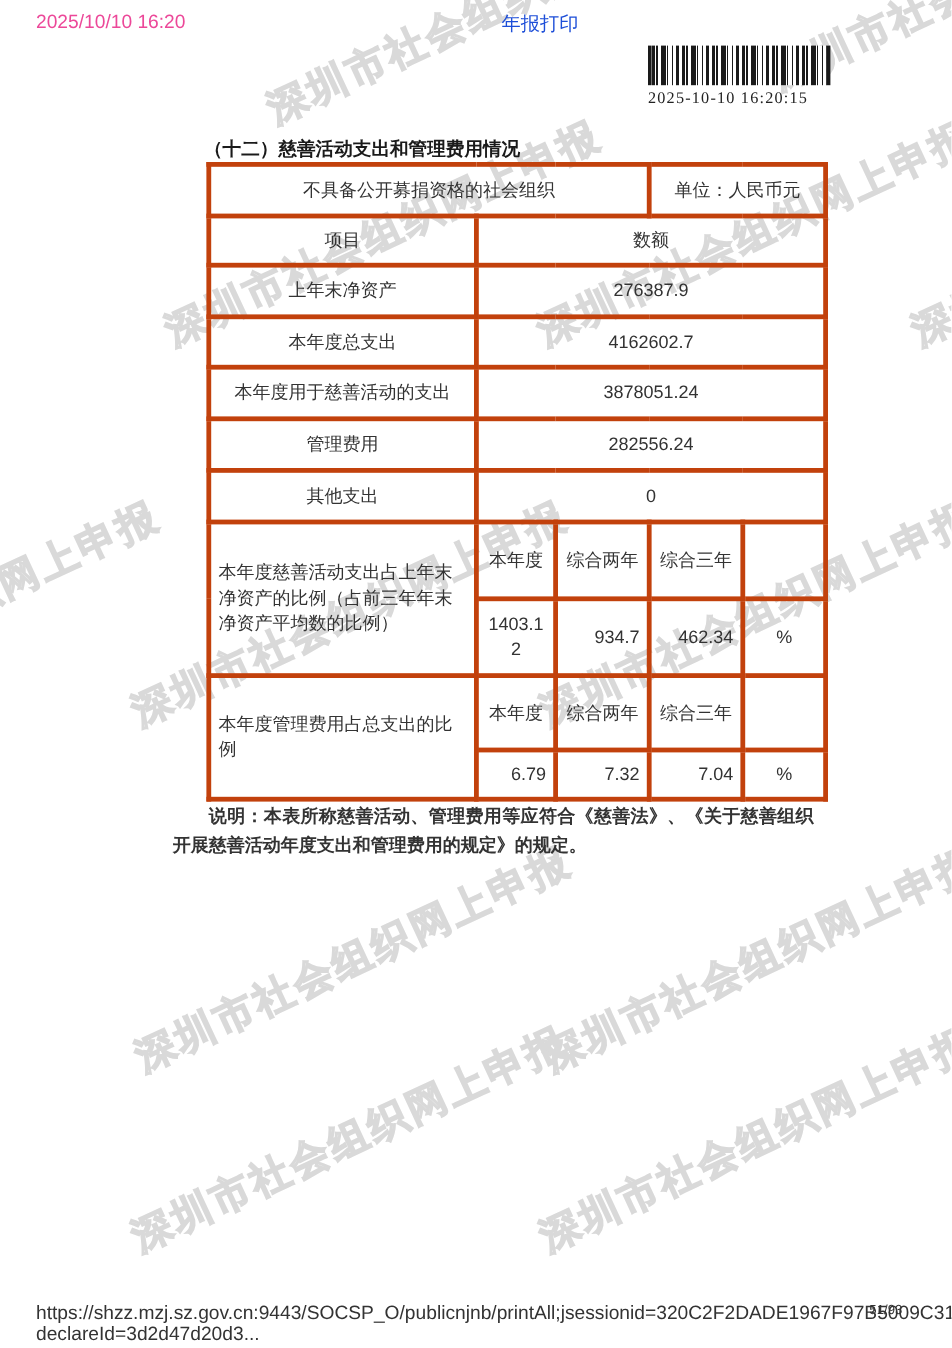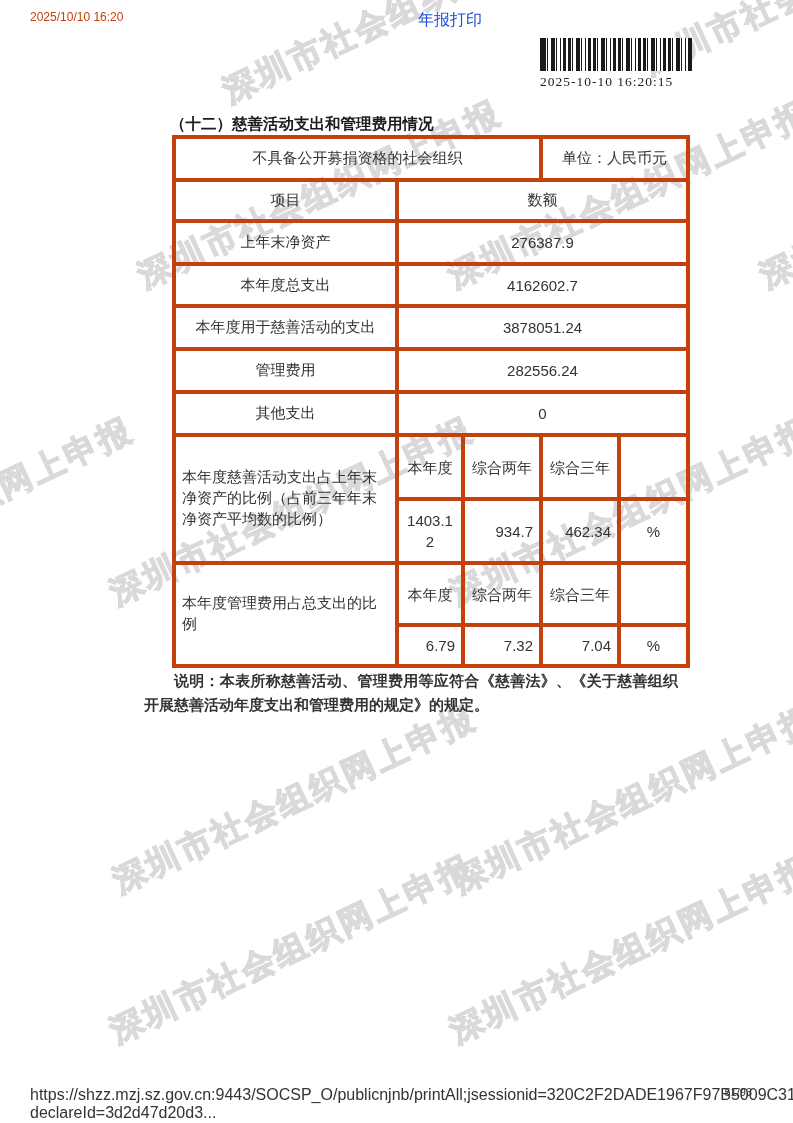--- a/index.html
+++ b/index.html
@@ -22,21 +22,21 @@
     letter-spacing: 3px;
     line-height: 46px;
     color: rgba(130,130,130,0.28);
     -webkit-text-fill-color: transparent;
     -webkit-text-stroke: 1.4px #d9d9d9;
     transform: rotate(-25deg);
     transform-origin: 0 50%;
   }
   
   .content { position: absolute; inset: 0; z-index: 1; }
-  .hdr-datetime { position: absolute; left: 30px; top: 10px; font-size: 12px; color: #c2410c; text-align: right; }
+  .hdr-datetime { position: absolute; left: 30px; top: 10px; font-size: 16px; color: #ec4899; text-align: right; }
   .hdr-title { position: absolute; left: 450px; top: 10px; transform: translateX(-50%); font-size: 16px; color: #1d4ed8; }
   .barcode-wrap { position: absolute; left: 540px; top: 38px; width: 152px; }
   .barcode-bars {
     width: 152px; height: 33px;
     background: repeating-linear-gradient(90deg,
       #1a1a1a 0px, #1a1a1a 3px,
       #ffffff 3px, #ffffff 4px,
       #1a1a1a 4px, #1a1a1a 5px,
       #ffffff 5px, #ffffff 8px,
       #1a1a1a 8px, #1a1a1a 12px,

